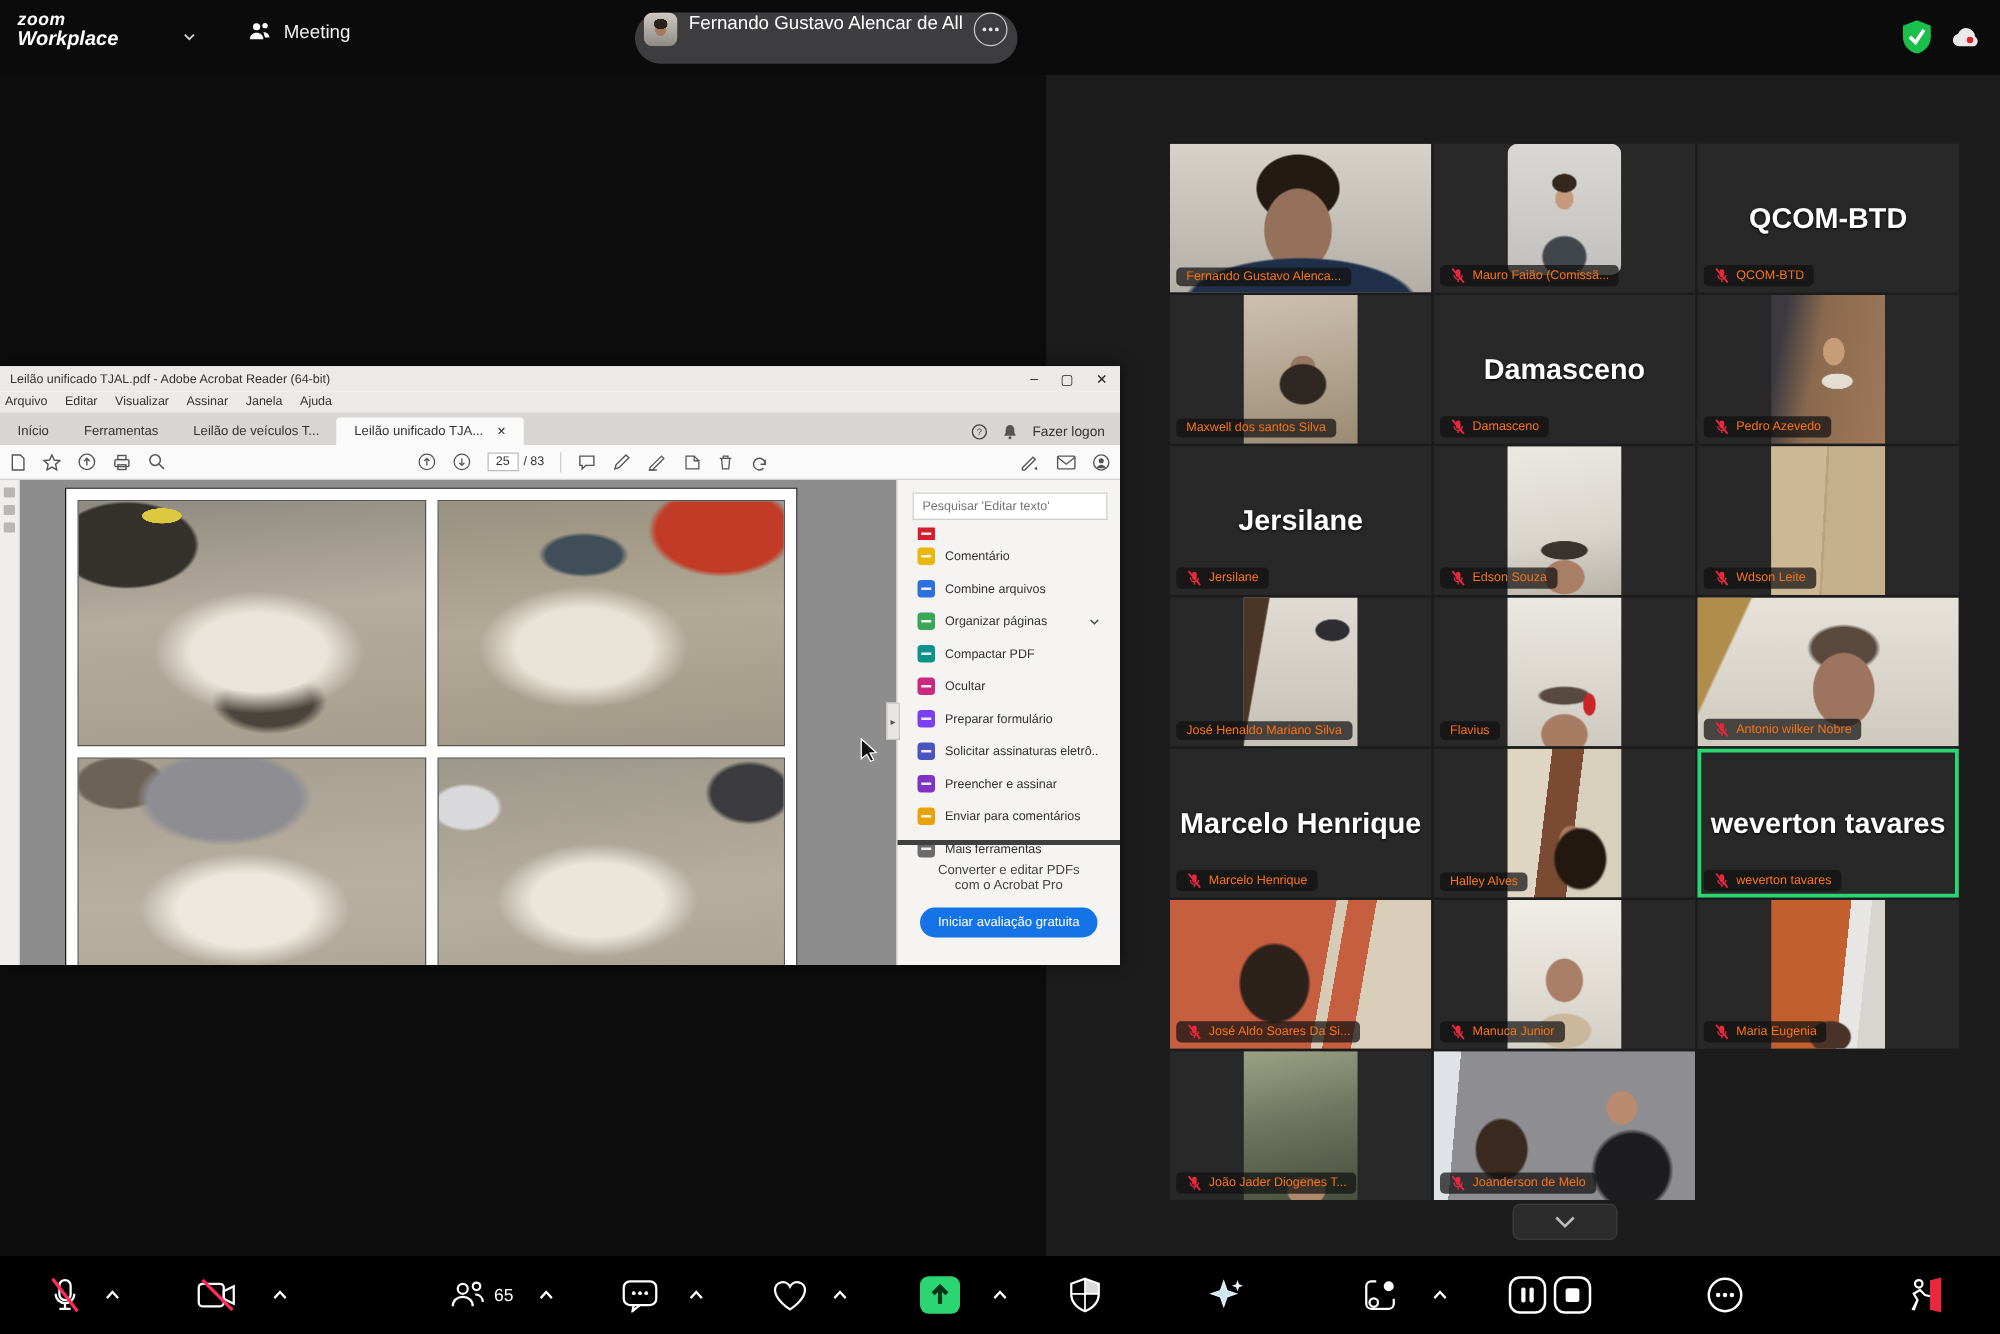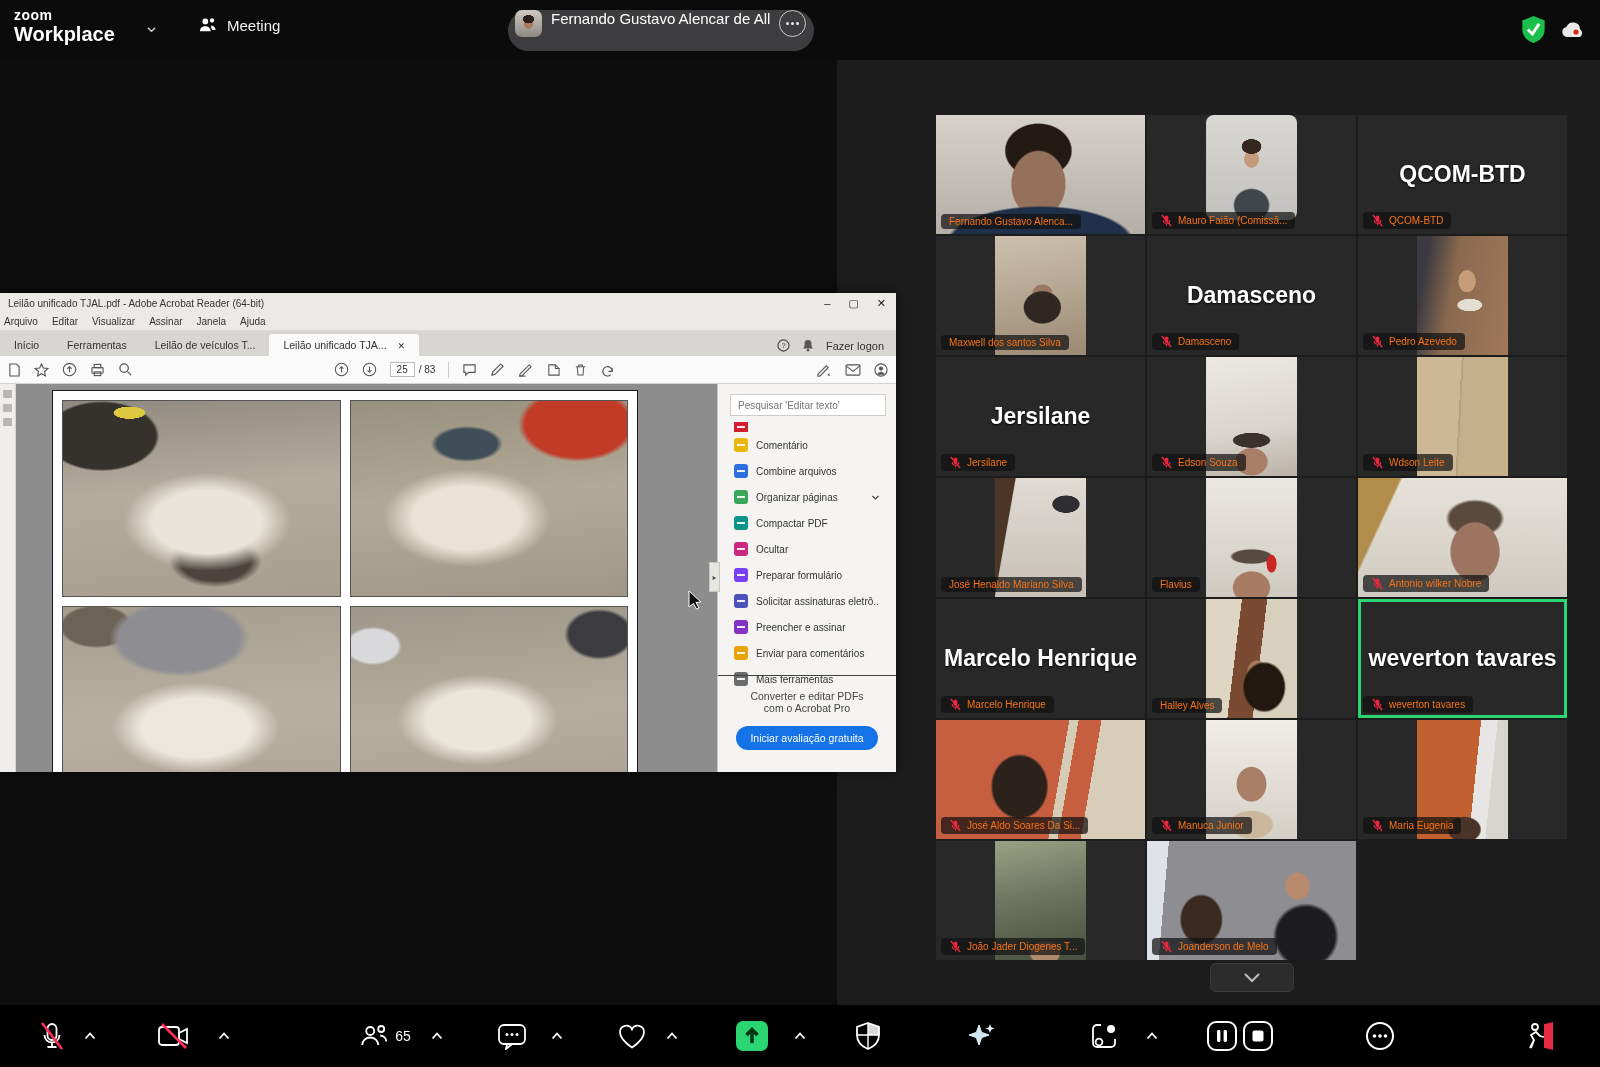--- a/index.html
+++ b/index.html
@@ -1,21 +1,21 @@
 <!DOCTYPE html>
 <html><head>
 <meta charset="utf-8">
 <style>
   html,body{margin:0;padding:0;width:1600px;height:1067px;background:#000;overflow:hidden;
     font-family:"Liberation Sans","DejaVu Sans",sans-serif;-webkit-font-smoothing:antialiased;}
   
   #topbar{position:absolute;left:0;top:0;width:1600px;height:60px;background:#0b0b0b;color:#fff;}
-  #logo{position:absolute;left:14px;top:8px;line-height:1;}
+  #logo{position:absolute;left:14px;top:8px;line-height:1;font-style:italic;}
   #logo .l1{font-size:14px;font-weight:bold;letter-spacing:.5px;}
-  #logo .l2{font-size:20px;font-weight:bold;margin-top:2px;}
+  #logo .l2{font-size:16px;font-weight:bold;margin-top:2px;}
   .chev{display:inline-block;width:11px;height:11px;}
   #logo-chev{position:absolute;left:146px;top:24px;}
   #meeting-tab{position:absolute;left:198px;top:16px;display:flex;align-items:center;gap:9px;font-size:15px;color:#f0f0f0;}
   #host-pill{position:absolute;left:508px;top:10px;height:41px;background:#3d3d40;border-radius:21px;
     display:flex;padding:0 8px 0 7px;gap:9px;}
   #host-pill .avatar{width:27px;height:27px;border-radius:7px;
     background:radial-gradient(9px 7px at 50% 34%,#2b211c 60%,transparent 62%),
                radial-gradient(7px 8px at 50% 52%,#a77a5e 60%,transparent 62%),
                linear-gradient(#cfc9c2,#8e8a84);}
   #host-pill .pname{font-size:15px;color:#fff;max-width:235px;white-space:nowrap;overflow:hidden;}
@@ -72,21 +72,21 @@
   #ptools{list-style:none;margin:4px;padding:0 0 0 12px;font-size:10px;color:#333;}
   #ptools li{display:flex;align-items:center;gap:8px;height:26px;}
   #ptools li.cut{height:10px;overflow:hidden;}
   .ticon{width:14px;height:14px;border-radius:3px;flex:0 0 14px;position:relative;}
   .ticon::after{content:"";position:absolute;left:3px;top:6px;width:8px;height:2px;background:rgba(255,255,255,.9);}
   .tc-red{background:#d11f2f;}.tc-com{background:#e8b70a;}.tc-comb{background:#2d6fdf;}
   .tc-org{background:#3aa657;}.tc-cmp{background:#0d9488;}.tc-ocu{background:#c9297e;}
   .tc-for{background:#7a3ff2;}.tc-sol{background:#4b53bc;}.tc-pre{background:#8033c2;}
   .tc-env{background:#e8a20a;}.tc-mai{background:#6b6b6b;}
   #ptools .rowchev{margin-left:auto;margin-right:12px;color:#444;}
-  #promo{position:absolute;left:0;right:0;bottom:0;height:96px;border-top:1px solid #404040;text-align:center;font-size:10.5px;color:#444;}
+  #promo{position:absolute;left:0;right:0;bottom:0;height:96px;border-top:4px solid #404040;text-align:center;font-size:10.5px;color:#444;}
   #promo .pl{margin-top:14px;}
   #promo button{margin-top:12px;background:#1473e6;color:#fff;border:0;border-radius:12px;font-size:10.5px;padding:6px 14px;font-family:"Liberation Sans",sans-serif;}
   #panel-handle{position:absolute;left:-9px;top:46%;width:9px;height:28px;background:#e8e6e2;border:1px solid #c9c7c3;font-size:8px;color:#555;display:flex;align-items:center;justify-content:center;}
   #cursor{position:absolute;left:688px;top:530px;}
   
   #gallery{position:absolute;left:936px;top:55px;width:631px;height:845px;display:grid;
     grid-template-columns:repeat(3,1fr);grid-template-rows:repeat(7,119px);gap:2px;}
   .tile{position:relative;background:#282828;overflow:hidden;}
   .tile.active{outline:3px solid #2bd672;outline-offset:-3px;}
   .bigname{position:absolute;inset:0;display:flex;align-items:center;justify-content:center;

